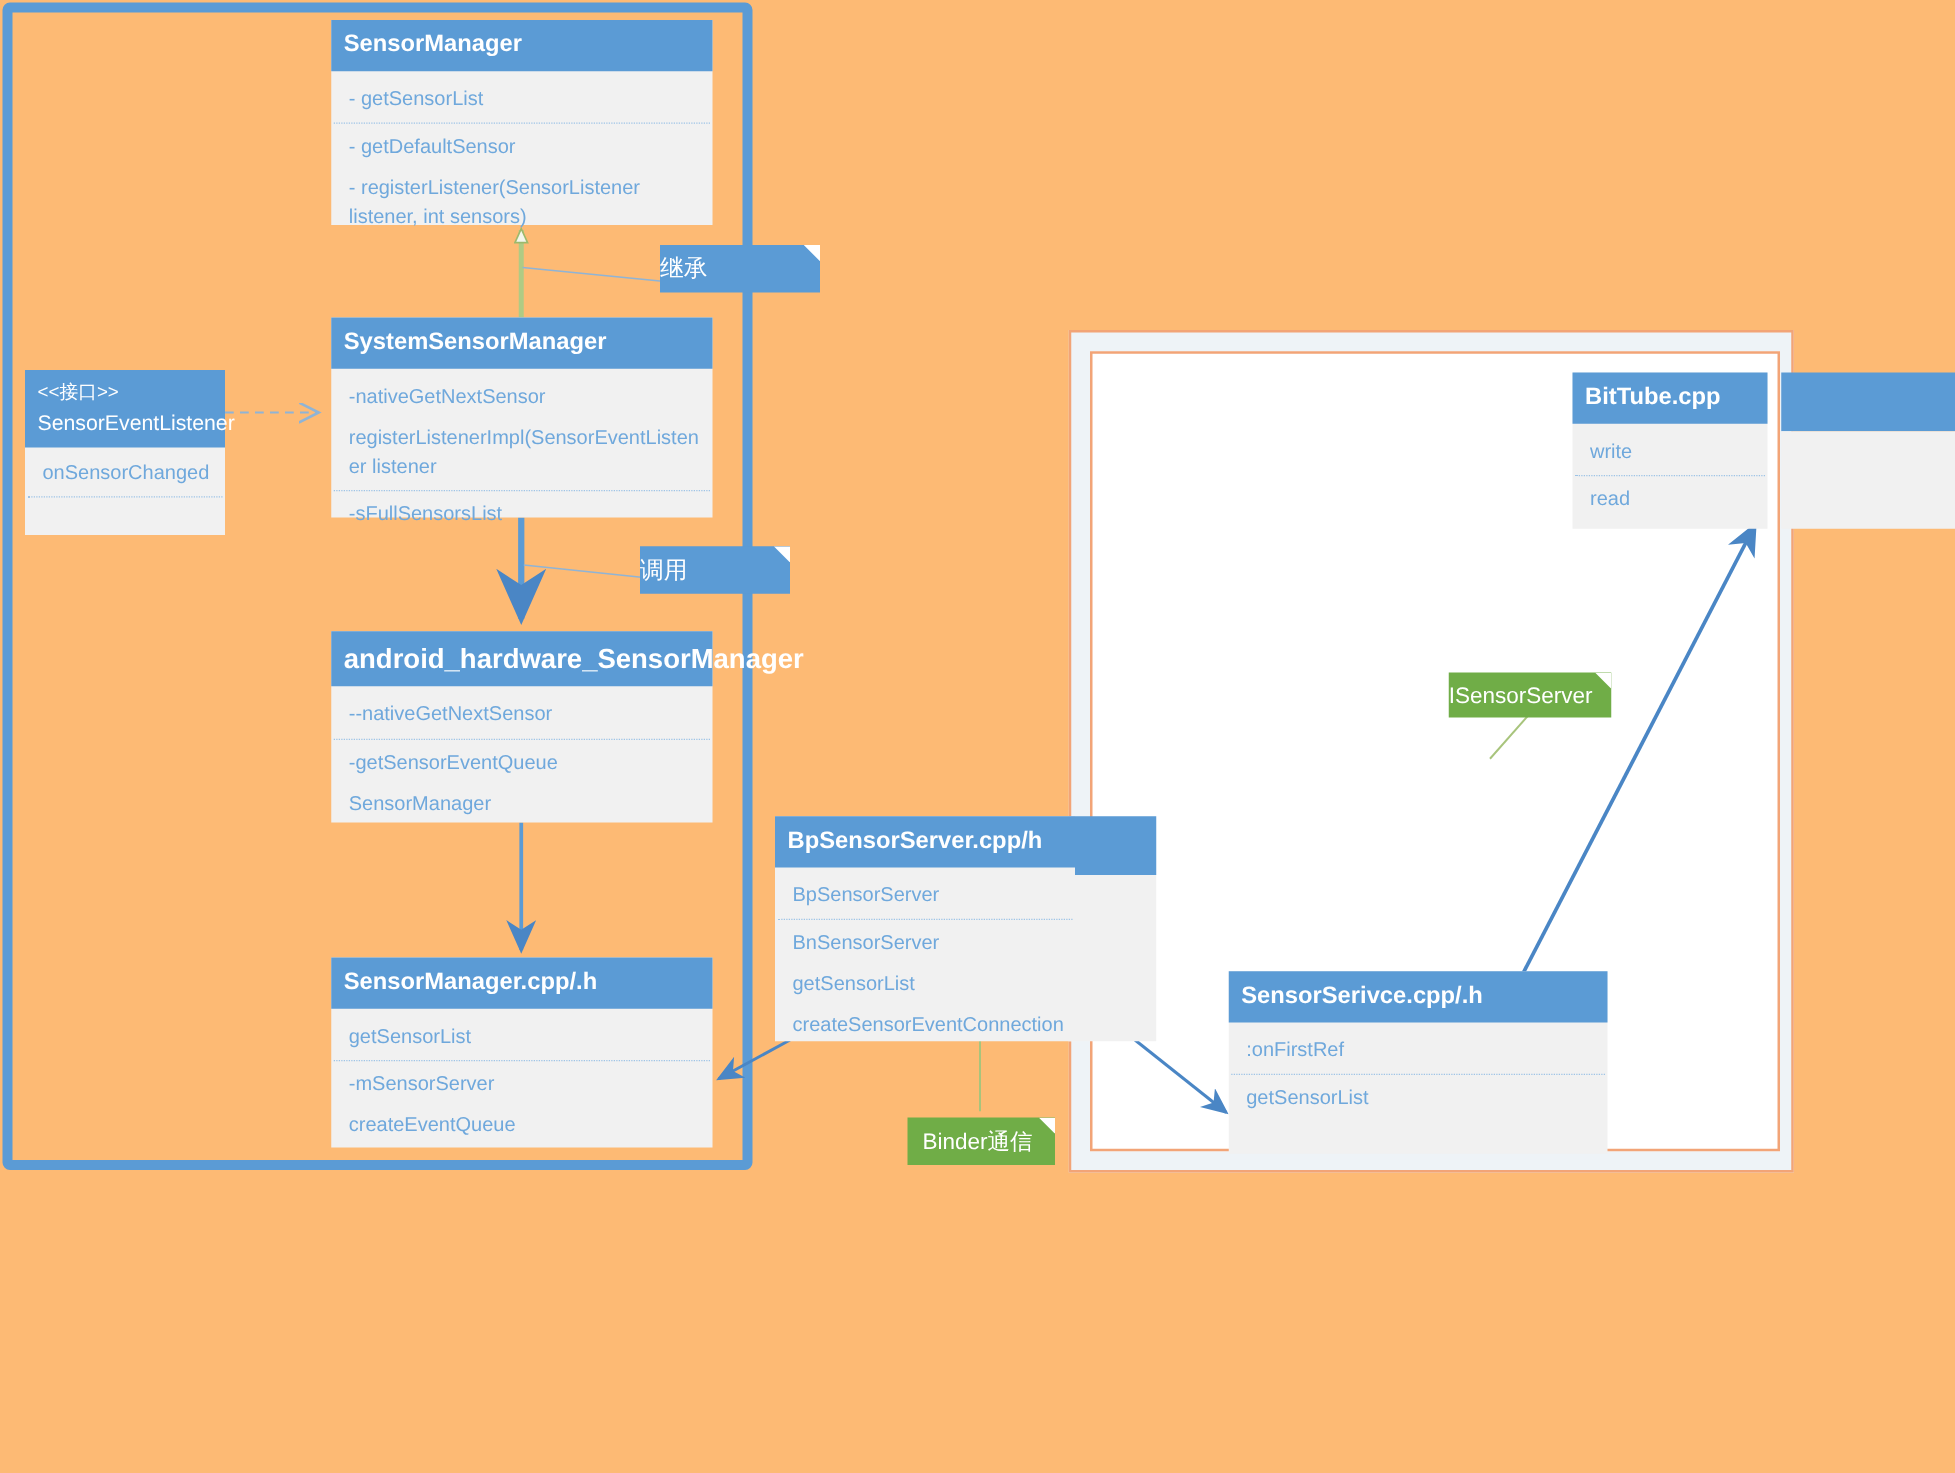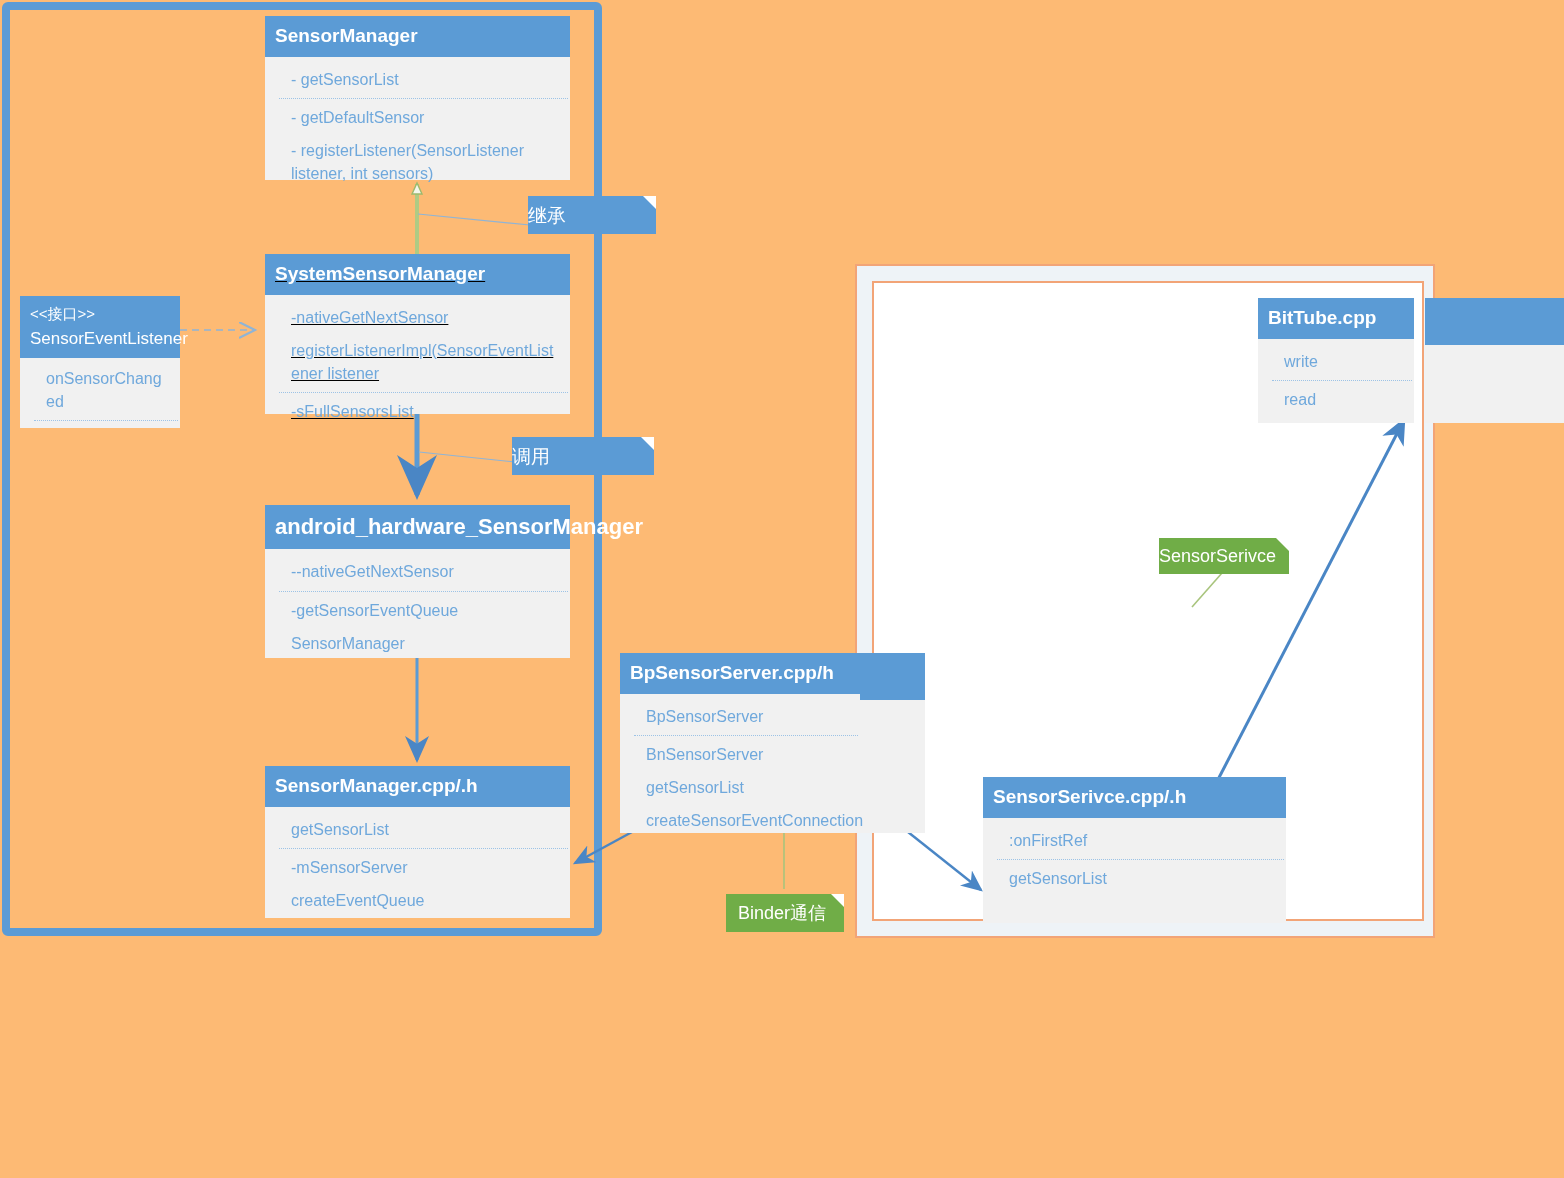--- a/index.html
+++ b/index.html
@@ -54,21 +54,20 @@
     font-weight: bold;
     line-height: 1.2;
     padding: 9px 0 9px 10px;
     box-sizing: border-box;
     white-space: nowrap;
   }
   .uml-header.small { font-size: 22px; }
   .uml-body {
     padding: 6px 0 8px 0;
     box-sizing: border-box;
-    margin-left: 12px;
   }
   .uml-row {
     color: #6FA8DC;
     font-size: 16px;
     line-height: 1.45;
     padding: 5px 10px 5px 14px;
     box-sizing: border-box;
     word-wrap: break-word;
   }
   .uml-sep {
@@ -200,21 +199,21 @@
   <div class="uml" style="left:265px; top:16px; width:305px; height:164px;">
     <div class="uml-header">SensorManager</div>
     <div class="uml-body">
       <div class="uml-row">- getSensorList</div>
       <div class="uml-sep"></div>
       <div class="uml-row">- getDefaultSensor</div>
       <div class="uml-row">- registerListener(SensorListener listener, int sensors)</div>
     </div>
   </div>
 
-  <div class="uml" style="left:265px; top:254px; width:305px; height:160px;text-decoration:underline;">
+  <div class="uml" style="left:265px; top:254px; width:305px; height:160px;">
     <div class="uml-header">SystemSensorManager</div>
     <div class="uml-body">
       <div class="uml-row">-nativeGetNextSensor</div>
       <div class="uml-row">registerListenerImpl(SensorEventListener listener</div>
       <div class="uml-sep"></div>
       <div class="uml-row">-sFullSensorsList</div>
     </div>
   </div>
 
   <div class="uml" style="left:20px; top:296px; width:160px; height:132px;">
@@ -279,27 +278,27 @@
       <div class="uml-sep"></div>
       <div class="uml-row">read</div>
     </div>
   </div>
 
   <div class="callout callout-blue" style="left:528px; top:196px; width:128px; height:38px;">
     <span>继承</span>
     <span class="fold"></span>
   </div>
 
-  <div class="callout callout-blue" style="left:512px; top:437px; width:142px; height:38px;">
+  <div class="callout callout-blue" style="left:512px; top:437px; width:120px; height:38px;">
     <span>调用</span>
     <span class="fold"></span>
   </div>
 
   <div class="callout callout-green" style="left:1159px; top:538px; width:130px; height:36px; font-size:18px;">
-    <span>SensorSerivce</span>
+    <span>ISensorServer</span>
     <span class="fold"></span>
   </div>
 
   <div class="callout callout-green" style="left:726px; top:894px; width:118px; height:38px; font-size:18px; padding-left:12px;">
     <span>Binder通信</span>
     <span class="fold"></span>
   </div>
 
 </div>
 

